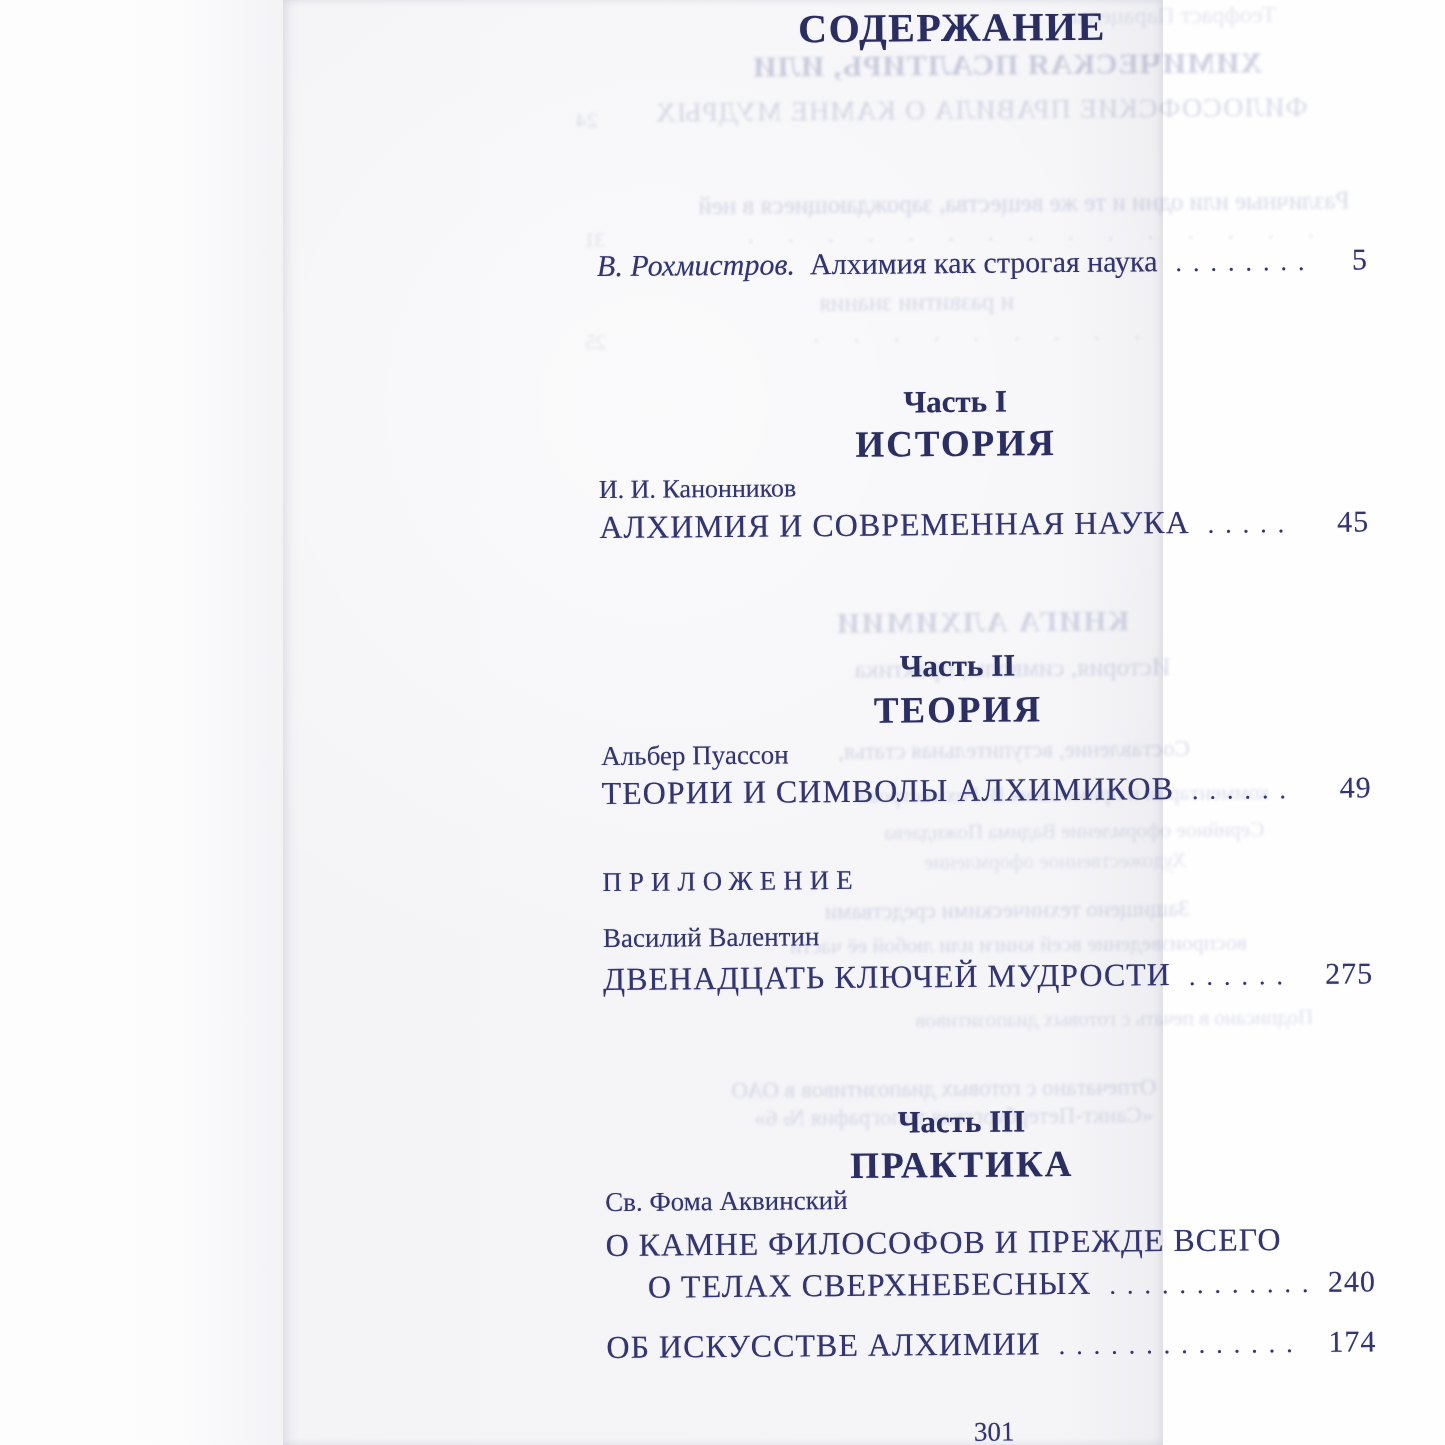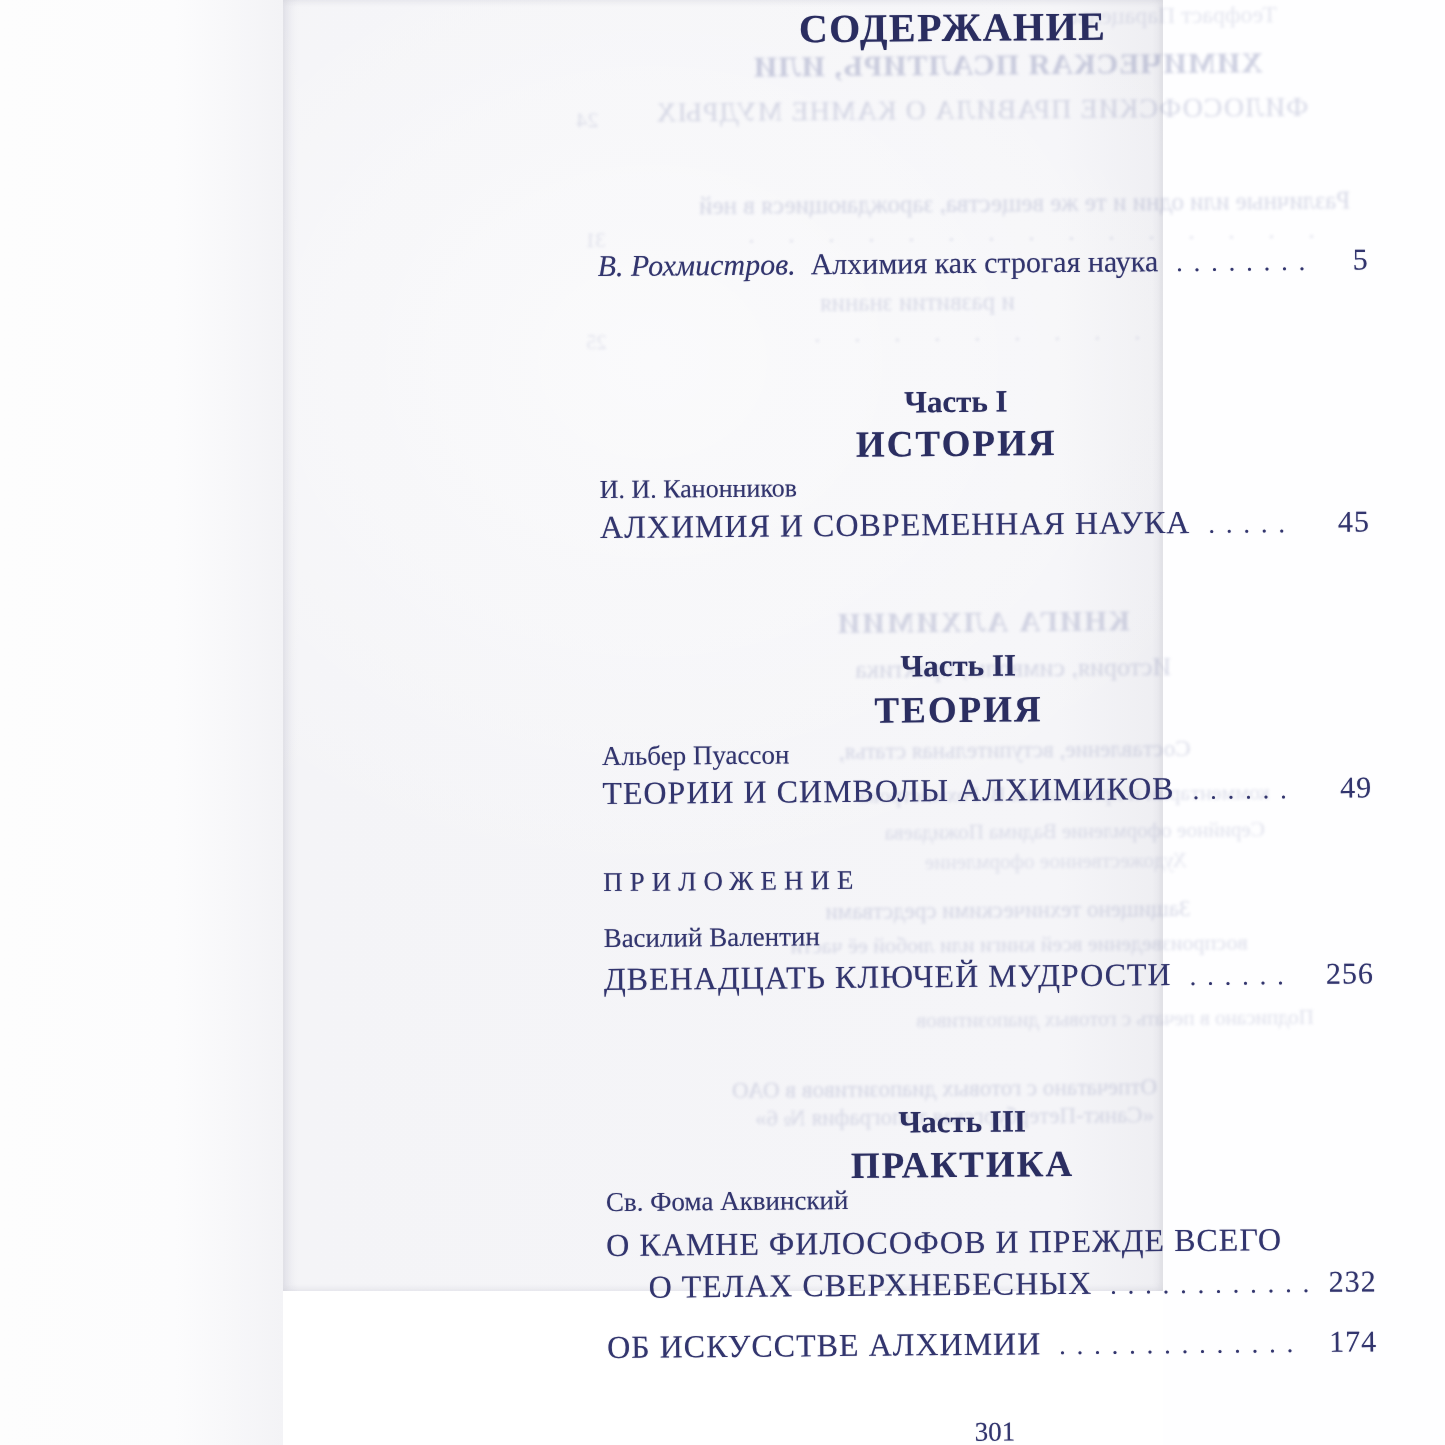--- a/index.html
+++ b/index.html
@@ -9,21 +9,21 @@
   }
   .photo{position:relative;width:1445px;height:1445px;background:#ffffff;}
 
   
   .bg-left{position:absolute;left:0;top:0;width:283px;height:1445px;
     background:linear-gradient(90deg,#fdfdfd 0%,#fcfcfd 62%,#f3f3f6 100%);}
   .bg-right{position:absolute;left:1163px;top:0;width:282px;height:1445px;background:#fefeff;}
 
   
   .page{
-    position:absolute;left:283px;top:0;width:880px;height:1291px;
+    position:absolute;left:283px;top:0;width:880px;height:1445px;
     background:
       radial-gradient(120% 70% at 42% 28%, rgba(255,255,255,0.55), rgba(255,255,255,0) 60%),
       linear-gradient(90deg,#ececf1 0px,#f4f4f7 16px,#f5f5f8 88%,#eeeef2 100%);
     box-shadow:inset 4px 0 8px rgba(60,60,95,0.07), inset -4px 0 7px rgba(60,60,95,0.08);
   }
   .sheet{position:absolute;inset:0;transform:rotate(-0.5deg);transform-origin:50% 50%;}
 
   
   .gh{position:absolute;white-space:nowrap;color:#6f76a6;transform:scaleX(-1);
       filter:blur(1.6px);text-align:center;}
@@ -137,31 +137,31 @@
         <span class="etext">ТЕОРИИ И СИМВОЛЫ АЛХИМИКОВ</span>
         <span class="leader">......</span>
         <span class="pnum">49</span>
       </div>
 
       <div class="row r-applabel ink">ПРИЛОЖЕНИЕ</div>
       <div class="row r-appauthor ink">Василий Валентин</div>
       <div class="row r-appentry ink entryrow">
         <span class="etext">ДВЕНАДЦАТЬ КЛЮЧЕЙ МУДРОСТИ</span>
         <span class="leader">......</span>
-        <span class="pnum">256</span>
+        <span class="pnum">275</span>
       </div>
 
       <div class="row center r-p3label ink">Часть III</div>
       <div class="row center r-p3title ink">ПРАКТИКА</div>
       <div class="row r-p3author ink">Св. Фома Аквинский</div>
       <div class="row r-p3entry1 ink">О КАМНЕ ФИЛОСОФОВ И ПРЕЖДЕ ВСЕГО</div>
       <div class="row r-p3entry1b ink entryrow">
         <span class="etext">О ТЕЛАХ СВЕРХНЕБЕСНЫХ</span>
         <span class="leader">............</span>
-        <span class="pnum">232</span>
+        <span class="pnum">240</span>
       </div>
       <div class="row r-p3entry2 ink entryrow">
         <span class="etext">ОБ ИСКУССТВЕ АЛХИМИИ</span>
         <span class="leader">..............</span>
         <span class="pnum">174</span>
       </div>
 
       <div class="row r-folio ink">301</div>
     </div>
   </div>

